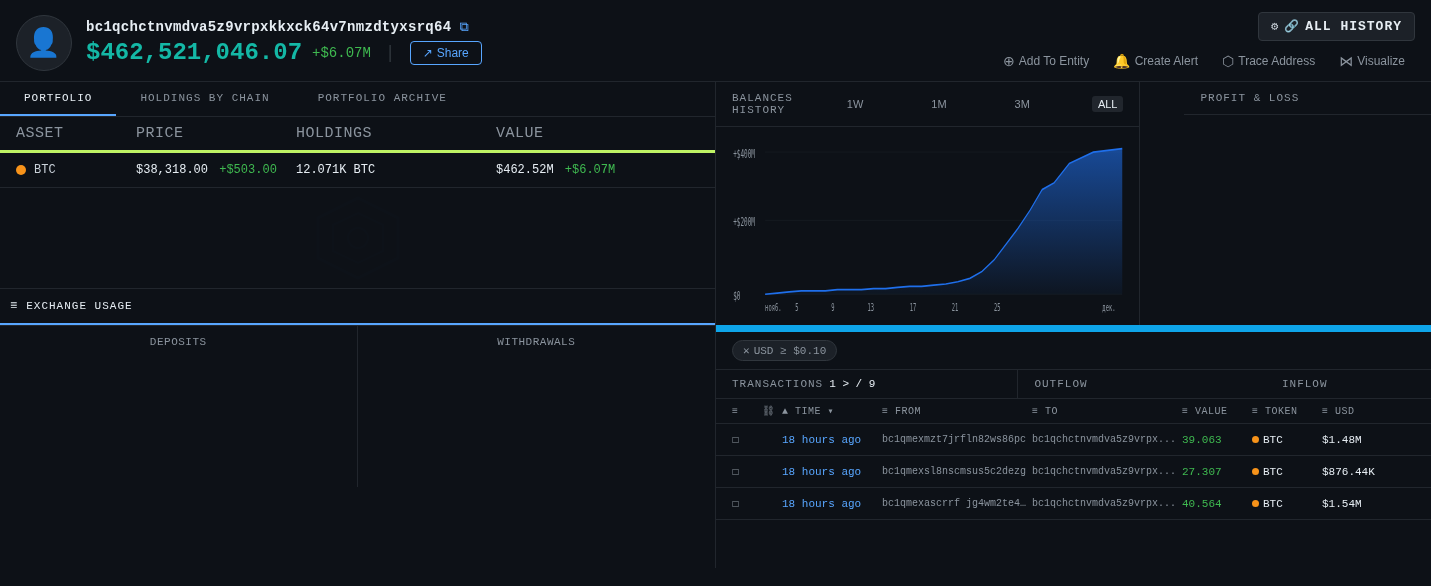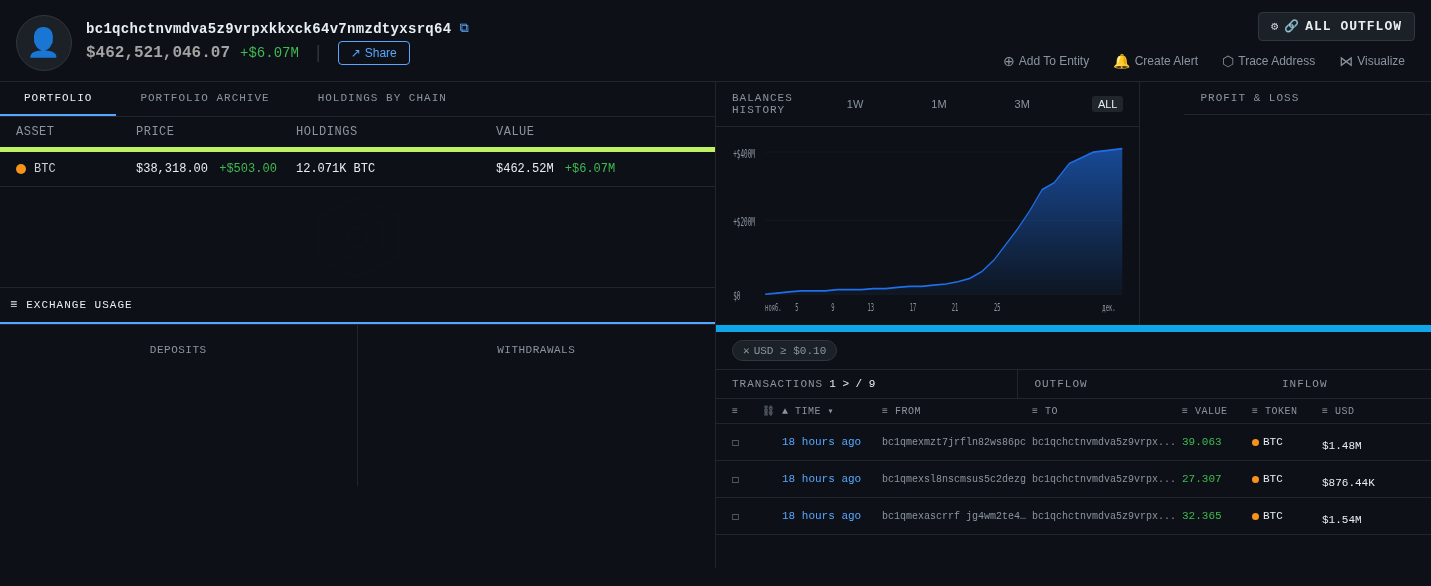--- a/index.html
+++ b/index.html
@@ -57,22 +57,22 @@
       color: #58a6ff;
       cursor: pointer;
       font-size: 13px;
     }
     .balance-row {
       display: flex;
       align-items: center;
       gap: 10px;
     }
     .balance-amount {
-      color: #a3a3a3;
-      font-size: 16px;
+      color: #14b8a6;
+      font-size: 24px;
       font-weight: bold;
     }
     .balance-change {
       color: #3fb950;
       font-size: 14px;
     }
     .divider-v {
       color: #30363d;
       font-size: 18px;
       margin: 0 4px;
@@ -161,23 +161,23 @@
       text-transform: uppercase;
     }
     .tab.active {
       color: #e6edf3;
       border-bottom: 2px solid #58a6ff;
     }
     .table-header {
       display: grid;
       grid-template-columns: 120px 160px 200px 220px;
       padding: 8px 16px;
-      border-bottom: 5px solid #bef264;
-      color: #8b949e;
-      font-size: 12px;
+      border-bottom: 3px solid #bef264;
+      color: #8b949e;
+      font-size: 15px;
       letter-spacing: 0.5px;
     }
     .table-row {
       display: grid;
       grid-template-columns: 120px 160px 200px 220px;
       padding: 10px 16px;
       border-bottom: 1px solid #21262d;
       align-items: center;
     }
     .asset-cell {
@@ -229,21 +229,21 @@
     .bottom-tab.active {
       color: #e6edf3;
       border-bottom: 2px solid #58a6ff;
     }
     .bottom-content {
       display: grid;
       grid-template-columns: 1fr 1fr;
       height: calc(100% - 38px);
     }
     .bottom-col {
-      padding: 19px;
+      padding: 10px;
       border-right: 1px solid #21262d;
     }
     .col-label {
       color: #8b949e;
       font-size: 11px;
       letter-spacing: 0.5px;
       text-transform: uppercase;
       text-align: center;
     }
 
@@ -398,21 +398,21 @@
     .tx-btc-dot {
       width: 8px;
       height: 8px;
       border-radius: 50%;
       background: #f7931a;
     }
     .tx-time { color: #58a6ff; font-size: 11px; }
     .tx-addr { color: #8b949e; font-size: 10px; white-space: nowrap; overflow: hidden; text-overflow: ellipsis; }
     .tx-value { color: #3fb950; font-size: 11px; }
     .tx-btc-label { display: flex; align-items: center; gap: 4px; color: #e6edf3; font-size: 11px; }
-    .tx-usd { color: #e6edf3; font-size: 11px; margin-top: 8px; }
+    .tx-usd { color: #e6edf3; font-size: 11px; }
   </style>
 </head>
 <body>
 
 <div class="header">
   <div class="header-left">
     <div class="avatar">
       <span class="avatar-icon">👤</span>
     </div>
     <div class="header-info">
@@ -429,21 +429,21 @@
           <span>Share</span>
         </button>
       </div>
     </div>
   </div>
   <div class="header-right">
     <div style="display:flex;flex-direction:column;align-items:flex-end;gap:4px;">
       <div class="network-selector">
         <span style="font-size:12px;">⚙</span>
         <span style="font-size:12px;">🔗</span>
-        <span class="network-label">ALL OUTFLOW</span>
+        <span class="network-label">ALL HISTORY</span>
       </div>
       <div class="action-btns">
         <button class="action-btn">
           <span class="icon">⊕</span>
           <span>Add To Entity</span>
         </button>
         <button class="action-btn">
           <span class="icon">🔔</span>
           <span>Create Alert</span>
         </button>
@@ -462,24 +462,24 @@
 
 <div class="main-content">
 
   <div class="left-panel">
 
     <div class="tabs">
       <div class="tab active">
         <span>PORTFOLIO</span>
       </div>
       <div class="tab">
+        <span>HOLDINGS BY CHAIN</span>
+      </div>
+      <div class="tab">
         <span>PORTFOLIO ARCHIVE</span>
-      </div>
-      <div class="tab">
-        <span>HOLDINGS BY CHAIN</span>
       </div>
     </div>
 
     <div class="table-header">
       <span>ASSET</span>
       <span>PRICE</span>
       <span>HOLDINGS</span>
       <span>VALUE</span>
     </div>
 
@@ -646,21 +646,21 @@
         </span>
         <span class="tx-usd">$876.44K</span>
       </div>
 
       <div class="tx-row">
         <span style="color:#8b949e;cursor:pointer;">☐</span>
         <span><span class="tx-btc-dot"></span></span>
         <span class="tx-time">18 hours ago</span>
         <span class="tx-addr">bc1qmexascrrf jg4wm2te48u</span>
         <span class="tx-addr">bc1qchctnvmdva5z9vrpx...</span>
-        <span class="tx-value">32.365</span>
+        <span class="tx-value">40.564</span>
         <span class="tx-btc-label">
           <span class="btc-dot" style="width:7px;height:7px;"></span>
           <span>BTC</span>
         </span>
         <span class="tx-usd">$1.54M</span>
       </div>
     </div>
 
   </div>
 </div>

